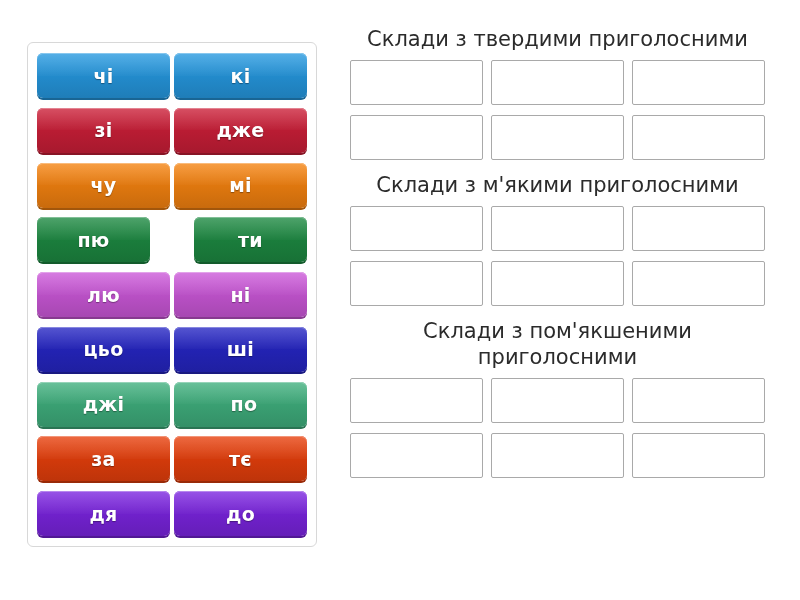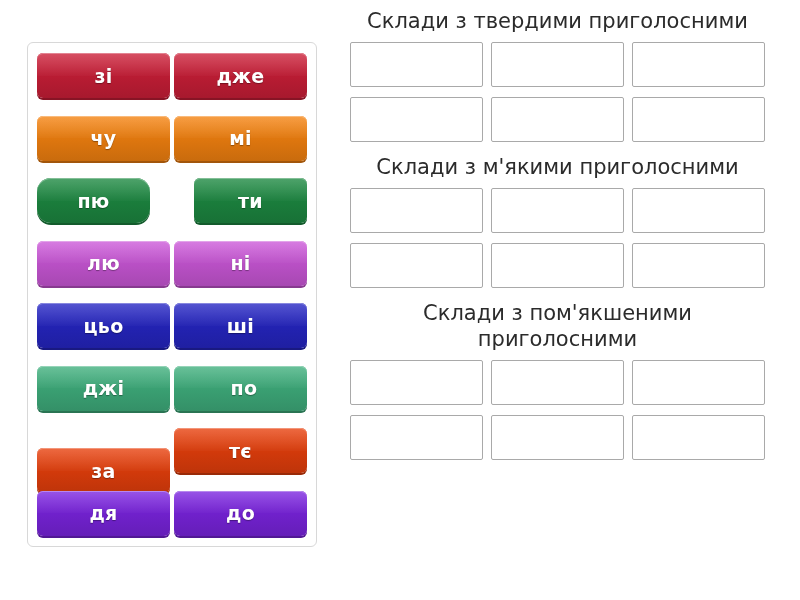--- a/index.html
+++ b/index.html
@@ -66,21 +66,21 @@
     left: 0; right: 0; top: 0;
     height: 50%;
     background: linear-gradient(to bottom, rgba(255,255,255,0.22), rgba(255,255,255,0.02));
     pointer-events: none;
   }
 
   
   #groups {
     position: absolute;
     left: 350px;
-    top: 8px;
+    top: 26px;
     width: 415px;
   }
   .group {
     margin-bottom: 12px;
   }
   .group-title {
     text-align: center;
     font-size: 21px;
     line-height: 26px;
     color: #2b2b2b;
@@ -103,46 +103,50 @@
     border-radius: 2px;
   }
 </style>
 </head>
 <body>
 
 <div id="app">
 
   <div id="tile-card">
 
+  <div class="tile-row">
+        <div class="tile" style="background: linear-gradient(rgb(38, 153, 224), rgb(31, 125, 184)); box-shadow: rgb(25, 101, 148) 0px 2px 0px, rgb(103, 184, 233) 0px 1px 0px inset;">чі</div>
+        <div class="tile" style="background: linear-gradient(rgb(38, 153, 224), rgb(31, 125, 184)); box-shadow: rgb(25, 101, 148) 0px 2px 0px, rgb(103, 184, 233) 0px 1px 0px inset;">кі</div>
+      </div>
       <div class="tile-row">
         <div class="tile" style="background: linear-gradient(rgb(204, 31, 56), rgb(167, 25, 46)); box-shadow: rgb(135, 20, 37) 0px 2px 0px, rgb(219, 98, 116) 0px 1px 0px inset; text-align: right;">зі</div>
         <div class="tile" style="background: linear-gradient(rgb(204, 31, 56), rgb(167, 25, 46)); box-shadow: rgb(135, 20, 37) 0px 2px 0px, rgb(219, 98, 116) 0px 1px 0px inset;">дже</div>
       </div>
       <div class="tile-row">
         <div class="tile" style="background: linear-gradient(rgb(245, 131, 16), rgb(201, 107, 13)); box-shadow: rgb(162, 86, 11) 0px 2px 0px, rgb(248, 168, 88) 0px 1px 0px inset;">чу</div>
         <div class="tile" style="background: linear-gradient(rgb(245, 131, 16), rgb(201, 107, 13)); box-shadow: rgb(162, 86, 11) 0px 2px 0px, rgb(248, 168, 88) 0px 1px 0px inset;">мі</div>
       </div>
       <div class="tile-row">
-        <div class="tile" style="background: linear-gradient(rgb(29, 138, 66), rgb(24, 113, 54)); box-shadow: rgb(19, 91, 44) 0px 2px 0px, rgb(97, 173, 123) 0px 1px 0px inset; border-radius: 14px;">пю</div>
+        <div class="tile" style="background: linear-gradient(rgb(29, 138, 66), rgb(24, 113, 54)); box-shadow: rgb(19, 91, 44) 0px 2px 0px, rgb(97, 173, 123) 0px 1px 0px inset;">пю</div>
         <div class="tile" style="background: linear-gradient(rgb(29, 138, 66), rgb(24, 113, 54)); box-shadow: rgb(19, 91, 44) 0px 2px 0px, rgb(97, 173, 123) 0px 1px 0px inset; margin-left: 44px;">ти</div>
       </div>
       <div class="tile-row">
         <div class="tile" style="background: linear-gradient(rgb(204, 88, 217), rgb(167, 72, 178)); box-shadow: rgb(135, 58, 143) 0px 2px 0px, rgb(219, 138, 228) 0px 1px 0px inset;">лю</div>
         <div class="tile" style="background: linear-gradient(rgb(204, 88, 217), rgb(167, 72, 178)); box-shadow: rgb(135, 58, 143) 0px 2px 0px, rgb(219, 138, 228) 0px 1px 0px inset; text-align: right;">ні</div>
       </div>
       <div class="tile-row">
         <div class="tile" style="background: linear-gradient(rgb(38, 38, 196), rgb(31, 31, 161)); box-shadow: rgb(25, 25, 129) 0px 2px 0px, rgb(103, 103, 214) 0px 1px 0px inset;">цьо</div>
         <div class="tile" style="background: linear-gradient(rgb(38, 38, 196), rgb(31, 31, 161)); box-shadow: rgb(25, 25, 129) 0px 2px 0px, rgb(103, 103, 214) 0px 1px 0px inset;">ші</div>
       </div>
       <div class="tile-row">
         <div class="tile" style="background: linear-gradient(rgb(64, 176, 126), rgb(52, 144, 103)); box-shadow: rgb(42, 116, 83) 0px 2px 0px, rgb(121, 200, 165) 0px 1px 0px inset;">джі</div>
         <div class="tile" style="background: linear-gradient(rgb(64, 176, 126), rgb(52, 144, 103)); box-shadow: rgb(42, 116, 83) 0px 2px 0px, rgb(121, 200, 165) 0px 1px 0px inset; padding-left: 7px;">по</div>
       </div>
       <div class="tile-row">
-        <div class="tile" style="background: linear-gradient(rgb(232, 64, 12), rgb(190, 52, 10)); box-shadow: rgb(153, 42, 8) 0px 2px 0px, rgb(239, 121, 85) 0px 1px 0px inset; margin-top: 20px;">за</div>
+        <div class="tile" style="background: linear-gradient(rgb(232, 64, 12), rgb(190, 52, 10)); box-shadow: rgb(153, 42, 8) 0px 2px 0px, rgb(239, 121, 85) 0px 1px 0px inset;">за</div>
         <div class="tile" style="background: linear-gradient(rgb(232, 64, 12), rgb(190, 52, 10)); box-shadow: rgb(153, 42, 8) 0px 2px 0px, rgb(239, 121, 85) 0px 1px 0px inset; text-align: right;">тє</div>
       </div>
       <div class="tile-row">
         <div class="tile" style="background: linear-gradient(rgb(123, 36, 224), rgb(101, 30, 184)); box-shadow: rgb(81, 24, 148) 0px 2px 0px, rgb(163, 102, 233) 0px 1px 0px inset;">дя</div>
         <div class="tile" style="background: linear-gradient(rgb(123, 36, 224), rgb(101, 30, 184)); box-shadow: rgb(81, 24, 148) 0px 2px 0px, rgb(163, 102, 233) 0px 1px 0px inset; border-radius: 6px;">до</div>
       </div>
     </div>
 
   <div id="groups">
 

